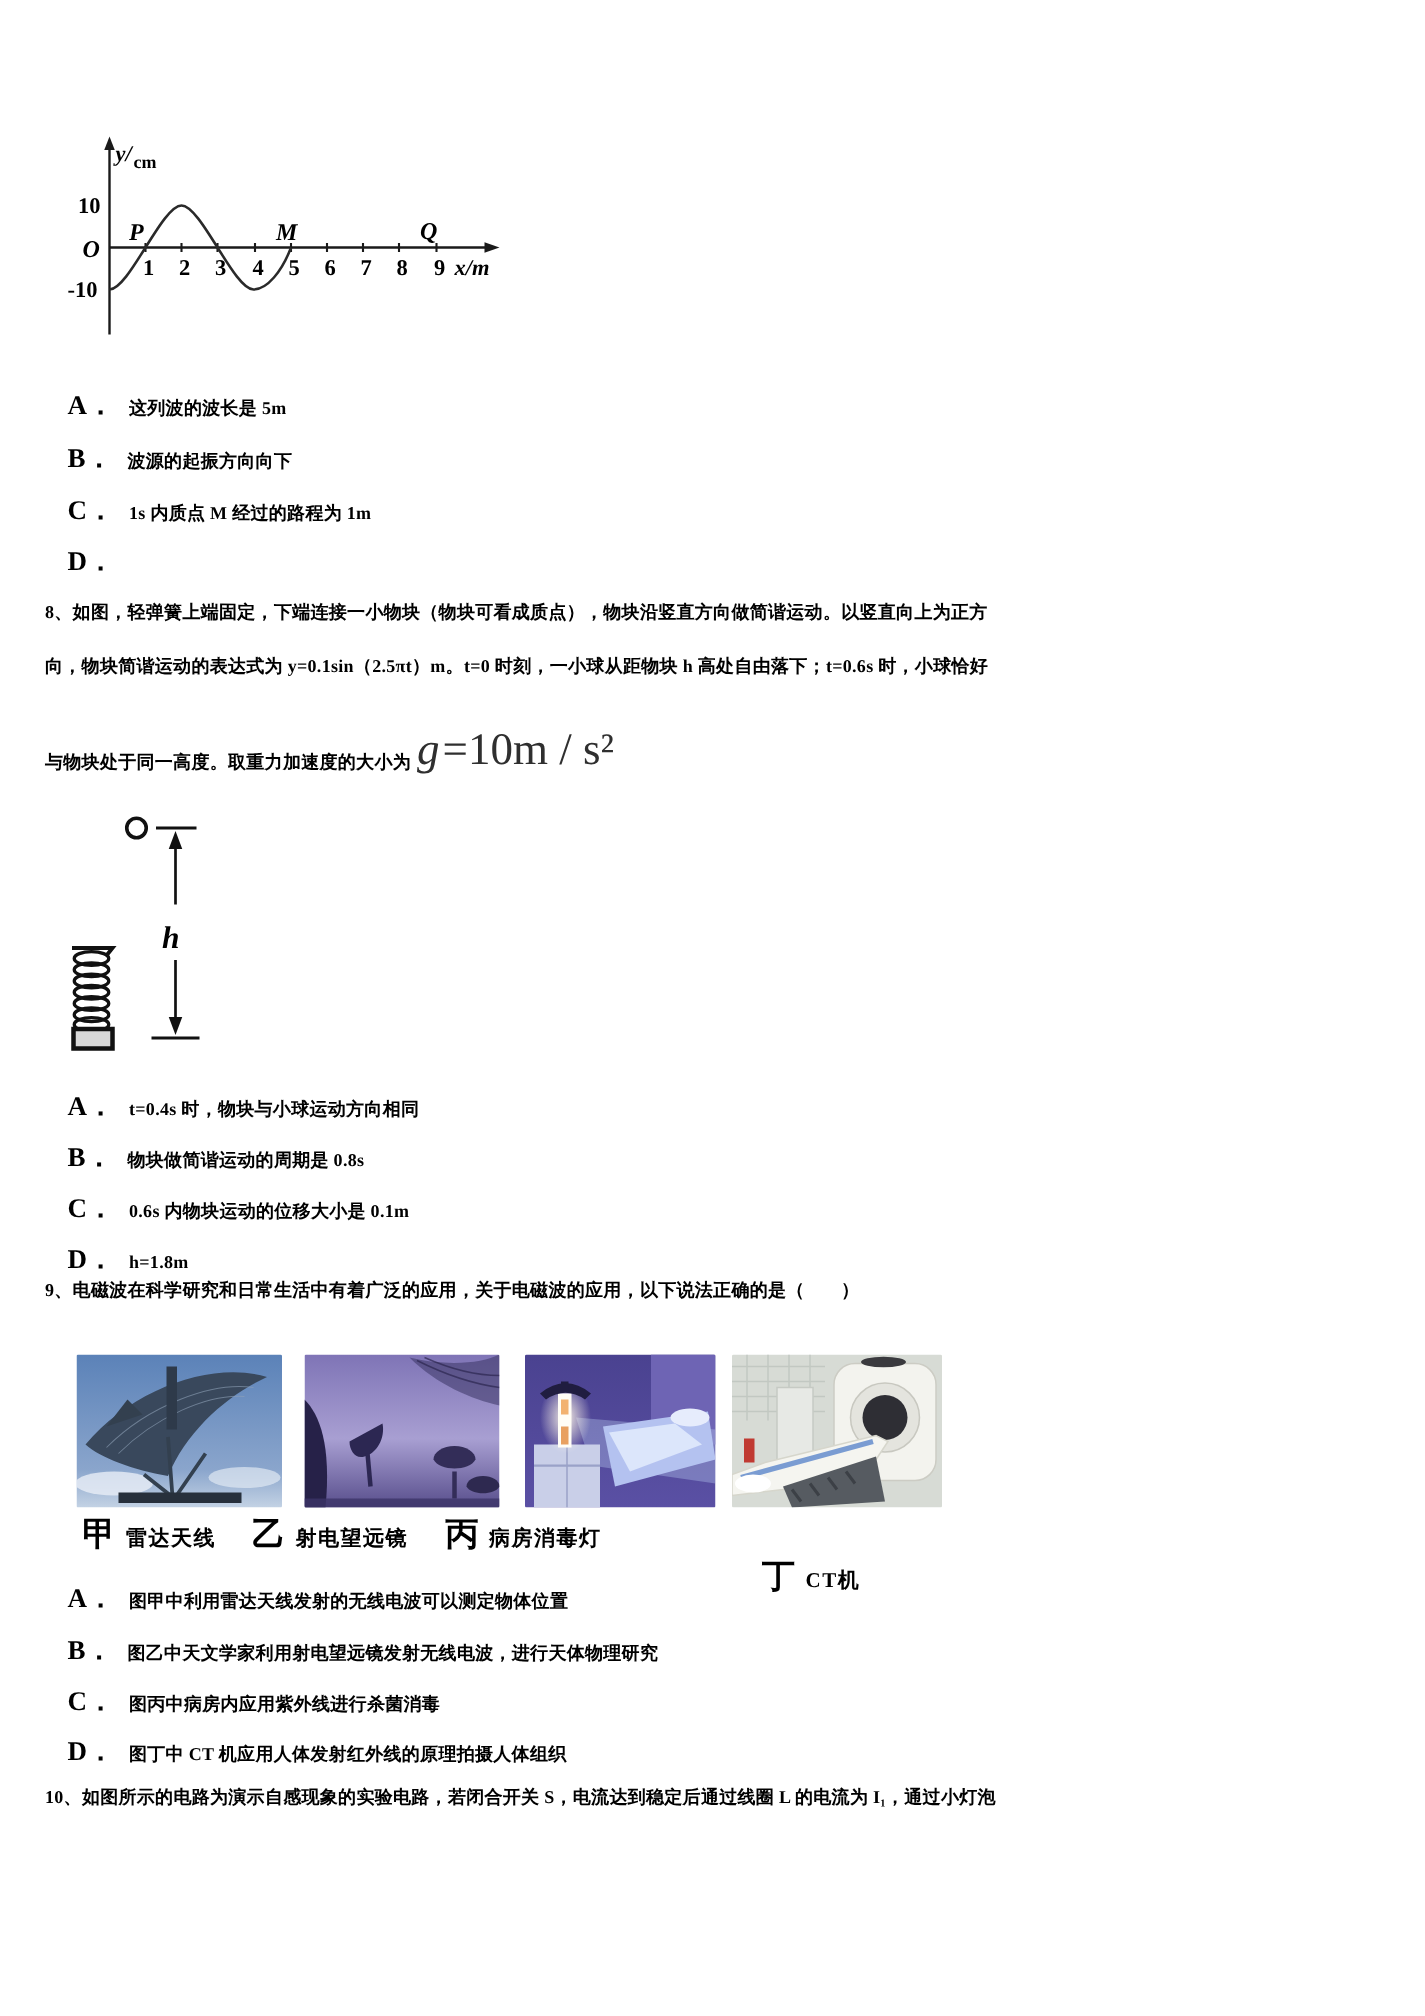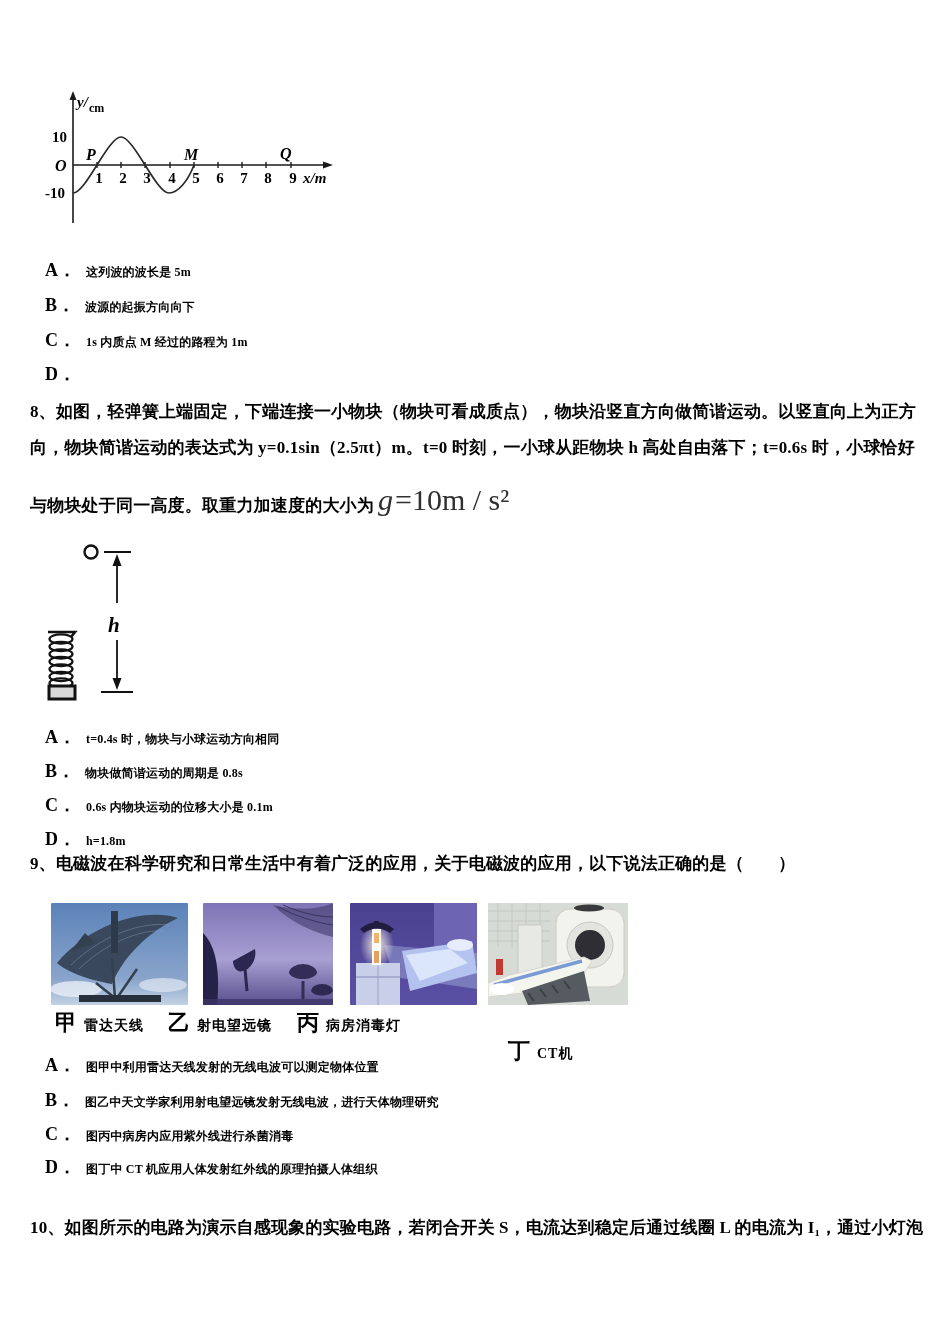--- a/index.html
+++ b/index.html
@@ -1,19 +1,19 @@
 <!DOCTYPE html>
 <html><head>
 <meta charset="utf-8">
 <style>
   html,body{margin:0;padding:0;background:#888;}
   #page{position:relative;width:950px;height:1344px;background:#ffffff;margin:0 auto;
         font-family:"Liberation Serif","DejaVu Serif",serif;color:#000;overflow:hidden;}
   .abs{position:absolute;}
-  .stem{font-size:17px;font-weight:600;white-space:nowrap;letter-spacing:.2px;}
+  .stem{font-size:12px;font-weight:600;white-space:nowrap;letter-spacing:.2px;}
   .opt{display:flex;gap:10px;align-items:baseline;white-space:nowrap;}
   .letter{font-size:18px;font-weight:700;}
   .otext{font-size:12px;font-weight:700;letter-spacing:.2px;}
   .formula{font-size:30px;color:#2f2f2f;font-weight:400;}
   .formula .var{font-style:italic;padding-right:2px;}
   .caption{white-space:nowrap;font-weight:700;}
   .cap-tag{font-size:22px;}
   .cap-text{font-size:14px;margin-left:7px;font-weight:600;letter-spacing:1px;}
   .l3row{display:flex;align-items:center;gap:4px;white-space:nowrap;}
   svg text{font-family:"Liberation Serif","DejaVu Serif",serif;}
@@ -251,15 +251,15 @@
   </div>
   <div class="abs opt" style="left:45px;top:1122px;">
     <span class="letter">C．</span>
     <span class="otext">图丙中病房内应用紫外线进行杀菌消毒</span>
   </div>
   <div class="abs opt" style="left:45px;top:1155px;">
     <span class="letter">D．</span>
     <span class="otext">图丁中 CT 机应用人体发射红外线的原理拍摄人体组织</span>
   </div>
 
-  <div class="abs stem" style="left:30px;top:1216px;">10、如图所示的电路为演示自感现象的实验电路，若闭合开关 S，电流达到稳定后通过线圈 L 的电流为 I₁，通过小灯泡</div>
+  <div class="abs stem" style="left:30px;top:1190px;">10、如图所示的电路为演示自感现象的实验电路，若闭合开关 S，电流达到稳定后通过线圈 L 的电流为 I₁，通过小灯泡</div>
 
 </div>
 
 </body></html>

